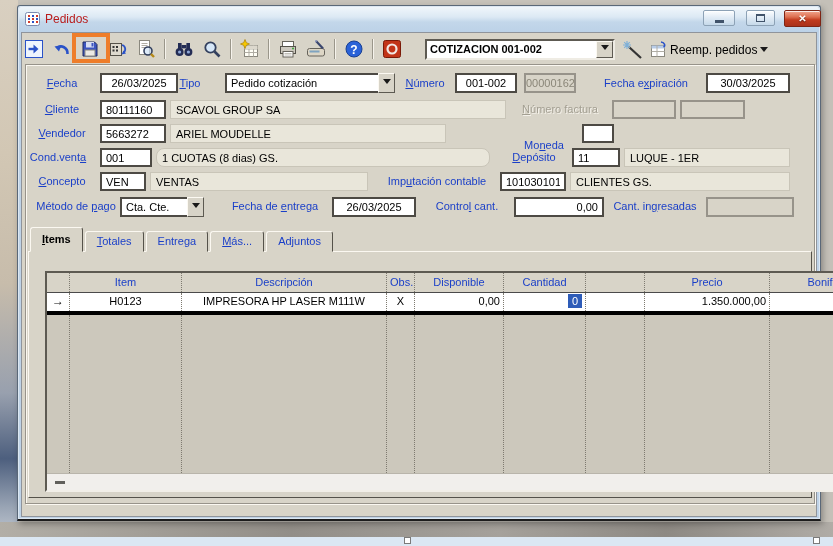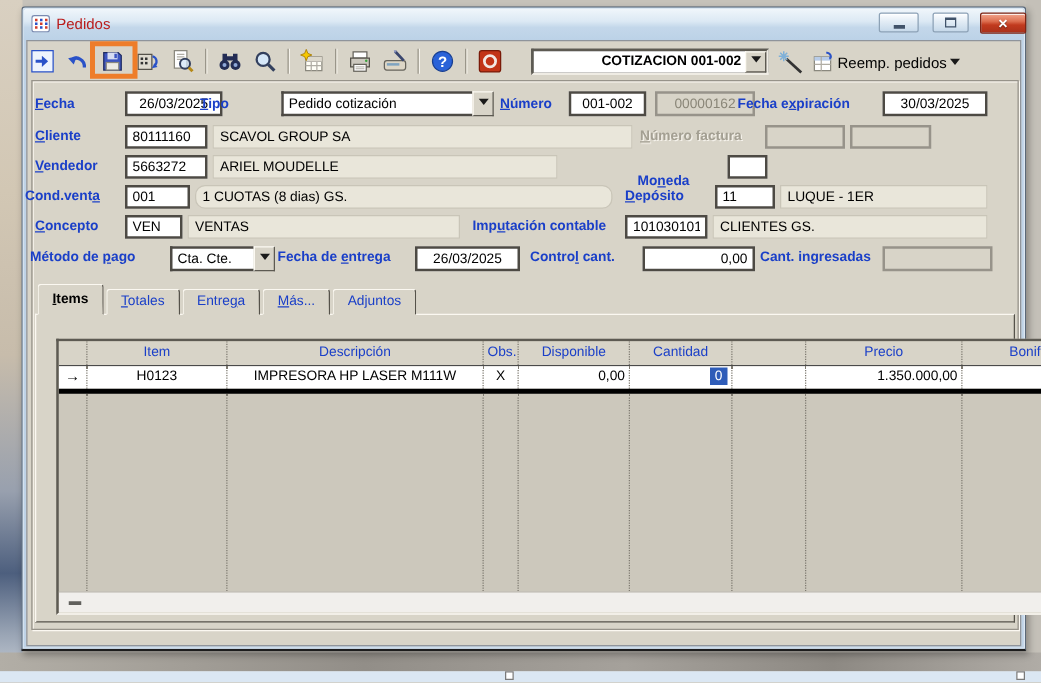--- a/index.html
+++ b/index.html
@@ -42,35 +42,35 @@
   
   .client { left:21px; top:32px; width:796px; height:485px; background:#d8d4c8; border:1px solid #8f949b; }
 
   
   .toolbar { left:22px; top:35px; width:794px; height:28px; display:flex; align-items:center; }
   .tbtn { width:24px; height:24px; margin-right:4px; display:flex; align-items:center; justify-content:center; }
   .tsep { width:2px; height:20px; margin:0 6px 0 2px;
     border-left:1px solid #9a968a; border-right:1px solid #f6f3ec; }
   .annotation-rect { left:72px; top:33px; width:38px; height:30px; border:4px solid #ee7d2a; z-index:50; }
 
-  .sunken { background:#404040; border:2px solid; border-color:#5d5a52 #efece4 #efece4 #5d5a52;text-align:right; }
+  .sunken { background:#5eead4; border:2px solid; border-color:#5d5a52 #efece4 #efece4 #5d5a52; }
   .combo-btn { width:17px; background:#d8d4c8; border:1px solid; border-color:#fcf9f2 #5d5a52 #5d5a52 #fcf9f2;
     display:flex; align-items:center; justify-content:center; }
   .tri-down { width:0; height:0; border:4px solid transparent; border-top:5px solid #1a1a1a; margin-top:5px; }
 
   .doc-combo { left:425px; top:39px; width:190px; height:21px; display:flex; }
   .doc-combo .val { flex:1; font-weight:bold; color:#000; padding:2px 3px; background:#fff; overflow:hidden; white-space:nowrap; }
   .wizard-btn { left:621px; top:40px; width:24px; height:20px; display:flex; align-items:center; justify-content:center; }
   .reemp-btn { left:649px; top:40px; height:20px; display:flex; align-items:center; gap:3px; color:#000; font-size:12px; }
 
   
   .form-panel { left:25px; top:64px; width:790px; height:440px;
     border:1px solid #97938a; box-shadow: 1px 1px 0 #fbf8f1, inset 1px 1px 0 #fbf8f1; }
 
-  .lbl { position:absolute; text-align:left; font-weight:bold; color:#1a3fc8; white-space:nowrap; }
+  .lbl { position:absolute; text-align:center; font-weight:normal; color:#1a3fc8; white-space:nowrap; }
   .lbl u { text-decoration:underline; }
   .lbl-dis { color:#a39f92; text-shadow:1px 1px 0 #f4f1ea; }
 
   .tb { position:absolute; height:20px; background:#fff; border:2px solid #4d4a44;
     font-family:"Liberation Sans",sans-serif; font-size:11px; color:#000; padding:0 4px; }
   .tb.center { text-align:center; padding:0; }
   .tb.right { text-align:right; }
   .tb.dis { background:#d8d4c8; border-color:#97938a; color:#8a8678; }
   .ro-strip { position:absolute; height:19px; line-height:18px; background:#e9e6da;
     border:1px solid #c9c5b8; padding:0 5px; color:#000; white-space:nowrap; overflow:hidden; }
@@ -277,21 +277,21 @@
 <input class="tb center" style="left: 100px; top: 73px; width: 78px;" value="26/03/2025">
 <div class="lbl" style="left:160px; top:77px; width:60px;"><u>T</u>ipo</div>
 <div class="combo" style="left:225px; top:73px; width:170px;">
   <div class="cfield">Pedido cotización</div>
   <div class="combo-btn">
       <span class="tri-down" style="margin-top:0;"></span>
     </div>
 </div>
 <div class="lbl" style="left:400px; top:77px; width:50px;"><u>N</u>úmero</div>
 <input class="tb center" style="left: 455px; top: 73px; width: 62px;" value="001-002">
-<input class="tb center dis" style="left: 524px; top: 73px; width: 80px;" disabled="" value="00000162">
+<input class="tb center dis" style="left: 524px; top: 73px; width: 52px;" disabled="" value="00000162">
 <div class="lbl" style="left:590px; top:77px; width:112px;">Fecha e<u>x</u>piración</div>
 <input class="tb center" style="left: 706px; top: 73px; width: 84px;" value="30/03/2025">
 
 <div class="lbl" style="left:28px; top:103px; width:68px;"><u>C</u>liente</div>
 <input class="tb" style="left: 100px; top: 100px; width: 66px; height: 19px;" value="80111160">
 <div class="ro-strip" style="left:170px; top:100px; width:336px;">SCAVOL GROUP SA</div>
 <div class="lbl lbl-dis" style="left:512px; top:103px; width:96px;"><u>N</u>úmero factura</div>
 <input class="tb dis" style="left: 612px; top: 100px; width: 64px; height: 19px;" disabled="" value="">
 <input class="tb dis" style="left: 680px; top: 100px; width: 65px; height: 19px;" disabled="" value="">
 
@@ -309,21 +309,21 @@
 <div class="ro-strip" style="left:624px; top:148px; width:166px;">LUQUE - 1ER</div>
 
 <div class="lbl" style="left:28px; top:175px; width:68px;"><u>C</u>oncepto</div>
 <input class="tb" style="left: 100px; top: 172px; width: 46px; height: 19px;" value="VEN">
 <div class="ro-strip" style="left:150px; top:172px; width:218px;">VENTAS</div>
 <div class="lbl" style="left:378px; top:175px; width:118px;">Imp<u>u</u>tación contable</div>
 <input class="tb" style="left: 500px; top: 172px; width: 66px; height: 19px;" value="101030101">
 <div class="ro-strip" style="left:570px; top:172px; width:220px;">CLIENTES GS.</div>
 
 <div class="lbl" style="left:24px; top:200px; width:104px;">Método de <u>p</u>ago</div>
-<div class="combo" style="left:136px; top:197px; width:84px;">
+<div class="combo" style="left:120px; top:197px; width:84px;">
   <div class="cfield">Cta. Cte.</div>
   <div class="combo-btn">
       <span class="tri-down" style="margin-top:0;"></span>
     </div>
 </div>
 <div class="lbl" style="left:222px; top:200px; width:106px;">Fecha de <u>e</u>ntrega</div>
 <input class="tb center" style="left: 332px; top: 197px; width: 84px;" value="26/03/2025">
 <div class="lbl" style="left:424px; top:200px; width:86px;">Contro<u>l</u> cant.</div>
 <input class="tb right" style="left: 514px; top: 197px; width: 90px;" value="0,00">
 <div class="lbl" style="left:608px; top:200px; width:94px;">Cant. in<u>g</u>resadas</div>

